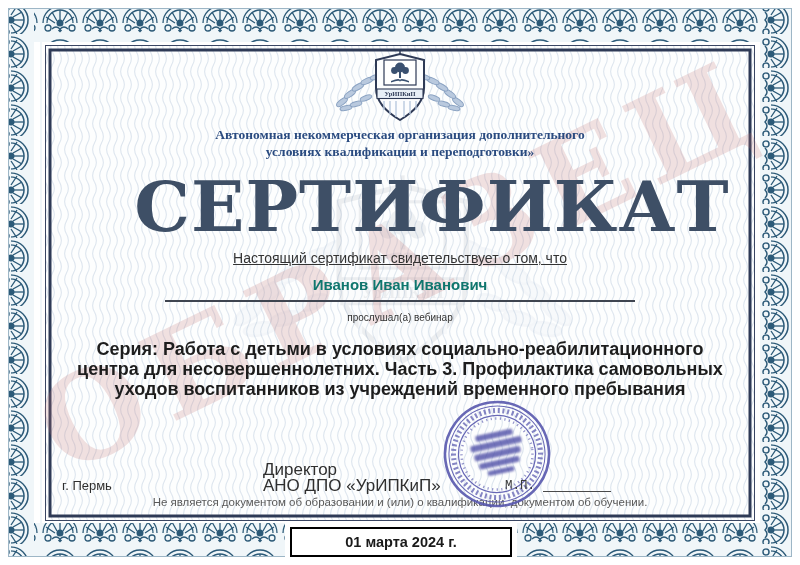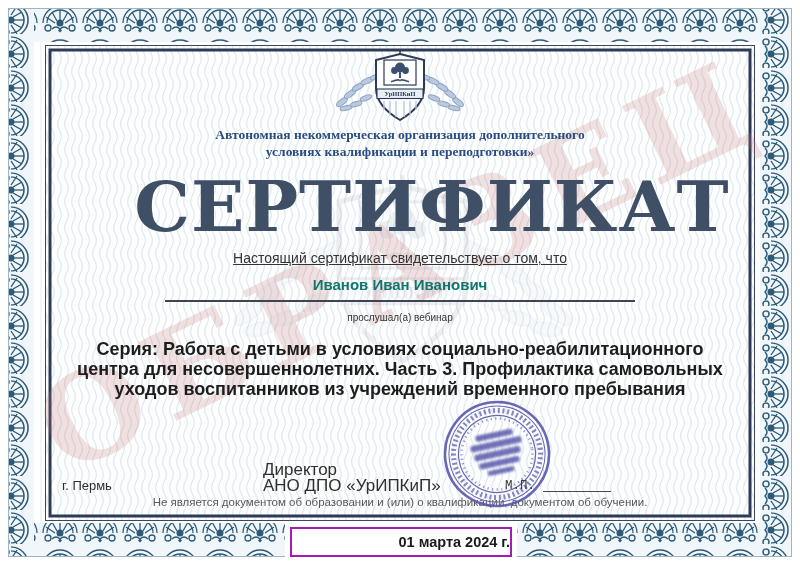--- a/index.html
+++ b/index.html
@@ -44,22 +44,22 @@
   .signatory{position:absolute;left:263px;top:462px;z-index:2;font-size:17px;
     line-height:16px;color:#2f2f2f;}
   .mp{position:absolute;left:505px;top:479px;z-index:4;font-size:12.5px;color:#3c3c3c;font-family:Liberation Mono, monospace;}
   .sig-line{position:absolute;left:543px;top:491px;width:68px;height:0;z-index:4;
     border-top:1.5px solid #4a4a4a;}
   .stamp-svg{position:absolute;left:441px;top:398px;z-index:3;opacity:0.9;}
   .disclaimer{position:absolute;left:0;top:496px;width:100%;z-index:2;text-align:center;
     font-size:11.5px;color:#585858;}
   .datebox{
     position:absolute;left:290px;top:527px;width:218px;height:26px;z-index:5;
-    background:#ffffff;border:2px solid #a21caf;box-shadow:0 0 0 5px #ffffff;
-    text-align:right;line-height:26px;font-size:14.5px;font-weight:bold;color:#1a1a1a;
+    background:#ffffff;border:2px solid #000000;box-shadow:0 0 0 5px #ffffff;
+    text-align:center;line-height:26px;font-size:14.5px;font-weight:bold;color:#1a1a1a;
   }
 </style>
 </head>
 <body>
 
 <div class="cert">
 
   <svg class="bglayer" width="800" height="565" viewBox="0 0 800 565">
     <defs>
       <pattern id="wav" width="7" height="26" patternUnits="userSpaceOnUse">

